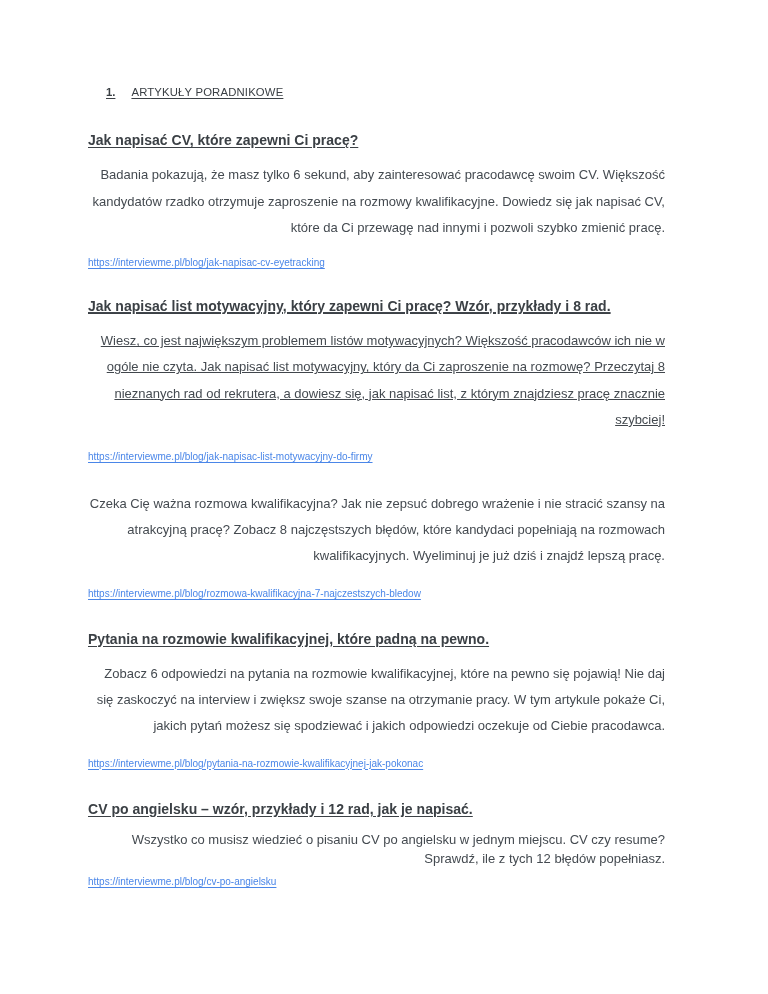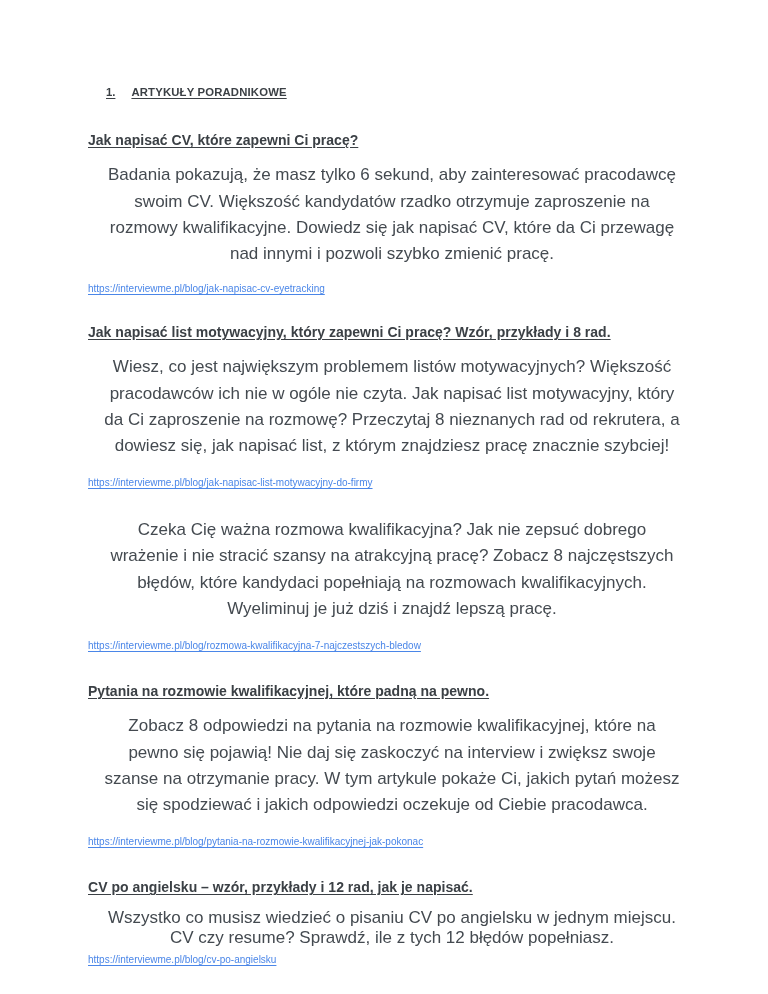--- a/index.html
+++ b/index.html
@@ -38,21 +38,21 @@
   .section-number {
     font-weight: bold;
     font-size: 11.3px;
     color: #3b4045;
     text-decoration: underline;
     text-underline-offset: 2px;
     margin-right: 16px;
     white-space: nowrap;
   }
   .section-title {
-    font-weight: bold;
+    font-weight: normal;
     font-size: 11.3px;
     color: #3b4045;
     text-decoration: underline;
     text-underline-offset: 2px;
     letter-spacing: 0.18px;
     text-align: right;
   }
 
   
   .article {
@@ -62,42 +62,42 @@
     font-weight: bold;
     font-size: 14px;
     color: #3b4045;
     text-decoration: underline;
     text-underline-offset: 2px;
     margin: 0 0 12px 0;
     line-height: 1.45;
     letter-spacing: 0.02px;
   }
   .article-body {
-    margin: 0 0 11px 16px;
-    font-size: 17px;
+    margin: 0 0 11px 1px;
+    font-size: 13px;
     color: #444a50;
     line-height: 26.2px;
     max-width: 576px;
-    text-align: center;
+    text-align: right;
   }
   .article-link {
     display: inline-block;
     font-size: 10px;
     color: #4a86e8;
     text-decoration: underline;
     text-underline-offset: 1.5px;
     line-height: 26px;
     word-break: break-all;
     cursor: pointer;
   }
 
   
   .article.a1 { margin-bottom: 20px; }
   .article.a1 .article-body { margin-bottom: 9px; }
-  .article.a2 { margin-bottom: 21px; }
+  .article.a2 { margin-bottom: 21px; text-decoration: underline; }
   .article.a3 { margin-bottom: 22px; }
   .article.a4 { margin-bottom: 22px; }
 
   
   .article.compact .article-body {
     line-height: 19.5px;
     margin-bottom: 3px;
   }
   .article.compact .article-title {
     margin-bottom: 11px;
@@ -129,21 +129,21 @@
       <a class="article-link">https://interviewme.pl/blog/jak-napisac-list-motywacyjny-do-firmy</a>
     </div>
 
     <div class="article a3">
       <p class="article-body">Czeka Cię ważna rozmowa kwalifikacyjna? Jak nie zepsuć dobrego wrażenie i nie stracić szansy na atrakcyjną pracę? Zobacz 8 najczęstszych błędów, które kandydaci popełniają na rozmowach kwalifikacyjnych. Wyeliminuj je już dziś i znajdź lepszą pracę.</p>
       <a class="article-link">https://interviewme.pl/blog/rozmowa-kwalifikacyjna-7-najczestszych-bledow</a>
     </div>
 
     <div class="article a4">
       <div class="article-title">Pytania na rozmowie kwalifikacyjnej, które padną na pewno.</div>
-      <p class="article-body">Zobacz 8 odpowiedzi na pytania na rozmowie kwalifikacyjnej, które na pewno się pojawią! Nie daj się zaskoczyć na interview i zwiększ swoje szanse na otrzymanie pracy. W tym artykule pokaże Ci, jakich pytań możesz się spodziewać i jakich odpowiedzi oczekuje od Ciebie pracodawca.</p>
+      <p class="article-body">Zobacz 6 odpowiedzi na pytania na rozmowie kwalifikacyjnej, które na pewno się pojawią! Nie daj się zaskoczyć na interview i zwiększ swoje szanse na otrzymanie pracy. W tym artykule pokaże Ci, jakich pytań możesz się spodziewać i jakich odpowiedzi oczekuje od Ciebie pracodawca.</p>
       <a class="article-link">https://interviewme.pl/blog/pytania-na-rozmowie-kwalifikacyjnej-jak-pokonac</a>
     </div>
 
     <div class="article compact">
       <div class="article-title">CV po angielsku – wzór, przykłady i 12 rad, jak je napisać.</div>
       <p class="article-body">Wszystko co musisz wiedzieć o pisaniu CV po angielsku w jednym miejscu. CV czy resume? Sprawdź, ile z tych 12 błędów popełniasz.</p>
       <a class="article-link">https://interviewme.pl/blog/cv-po-angielsku</a>
     </div>
 
   </div>

